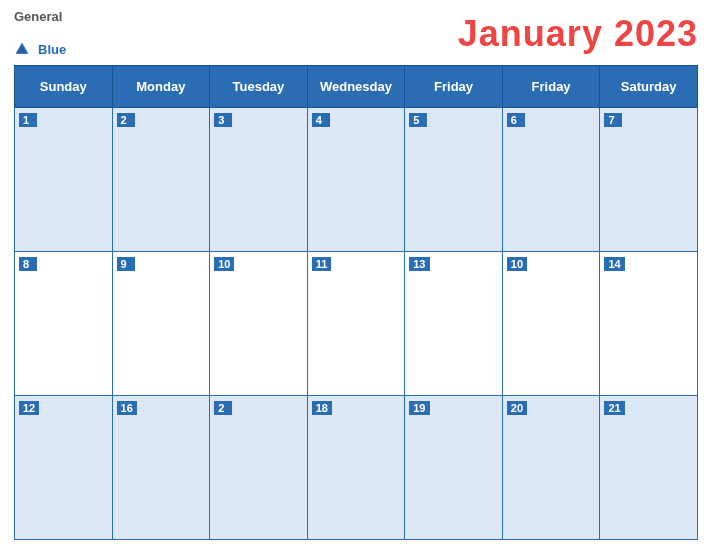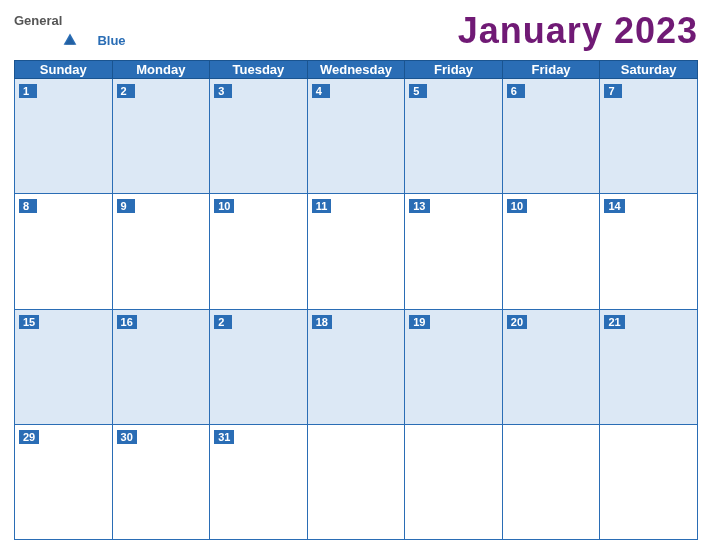--- a/index.html
+++ b/index.html
@@ -23,69 +23,69 @@
 
     .header {
       display: flex;
       align-items: center;
       justify-content: space-between;
       margin-bottom: 8px;
     }
 
     .logo {
       display: flex;
-      flex-direction: row;
+      flex-direction: column;
       align-items: flex-start;
     }
 
     .logo-text-general {
       font-size: 13px;
       font-weight: bold;
       color: #555;
       line-height: 1;
     }
 
     .logo-text-blue {
       font-size: 13px;
       font-weight: bold;
       color: #2a6db5;
       line-height: 1;
       display: flex;
       align-items: center;
-      gap: 19px;
+      gap: 8px;
       margin-top: 18px;
     }
 
     .logo-icon {
       width: 16px;
       height: 16px;
     }
 
     .month-title {
       font-size: 36px;
       font-weight: bold;
-      color: #701a75;
+      color: #ef4444;
       letter-spacing: 1px;
     }
 
     .calendar {
       flex: 1;
       border: 1.5px solid #2a6db5;
       border-collapse: collapse;
       width: 100%;
       table-layout: fixed;
     }
 
     .calendar thead tr th {
       background-color: #2a6db5;
       color: #ffffff;
       text-align: center;
       font-size: 13px;
       font-weight: bold;
-      padding: 1px 2px;
+      padding: 13px 2px;
       border: 1px solid #1a5490;
     }
 
     .calendar tbody tr td {
       border: 1px solid #2a6db5;
       vertical-align: top;
       padding: 2px 4px;
       height: 72px;
     }
 
@@ -151,32 +151,23 @@
         <tr>
           <td><span class="day-number">8</span></td>
           <td><span class="day-number">9</span></td>
           <td><span class="day-number">10</span></td>
           <td><span class="day-number">11</span></td>
           <td><span class="day-number">13</span></td>
           <td><span class="day-number">10</span></td>
           <td><span class="day-number">14</span></td>
         </tr>
         <tr>
-          <td><span class="day-number">15</span></td>
+          <td><span class="day-number">12</span></td>
           <td><span class="day-number">16</span></td>
           <td><span class="day-number">2</span></td>
           <td><span class="day-number">18</span></td>
           <td><span class="day-number">19</span></td>
           <td><span class="day-number">20</span></td>
           <td><span class="day-number">21</span></td>
         </tr>
-        <tr>
-          <td><span class="day-number">29</span></td>
-          <td><span class="day-number">30</span></td>
-          <td><span class="day-number">31</span></td>
-          <td></td>
-          <td></td>
-          <td></td>
-          <td></td>
-        </tr>
       </tbody>
   </table>
 </div>
 
 </body></html>

